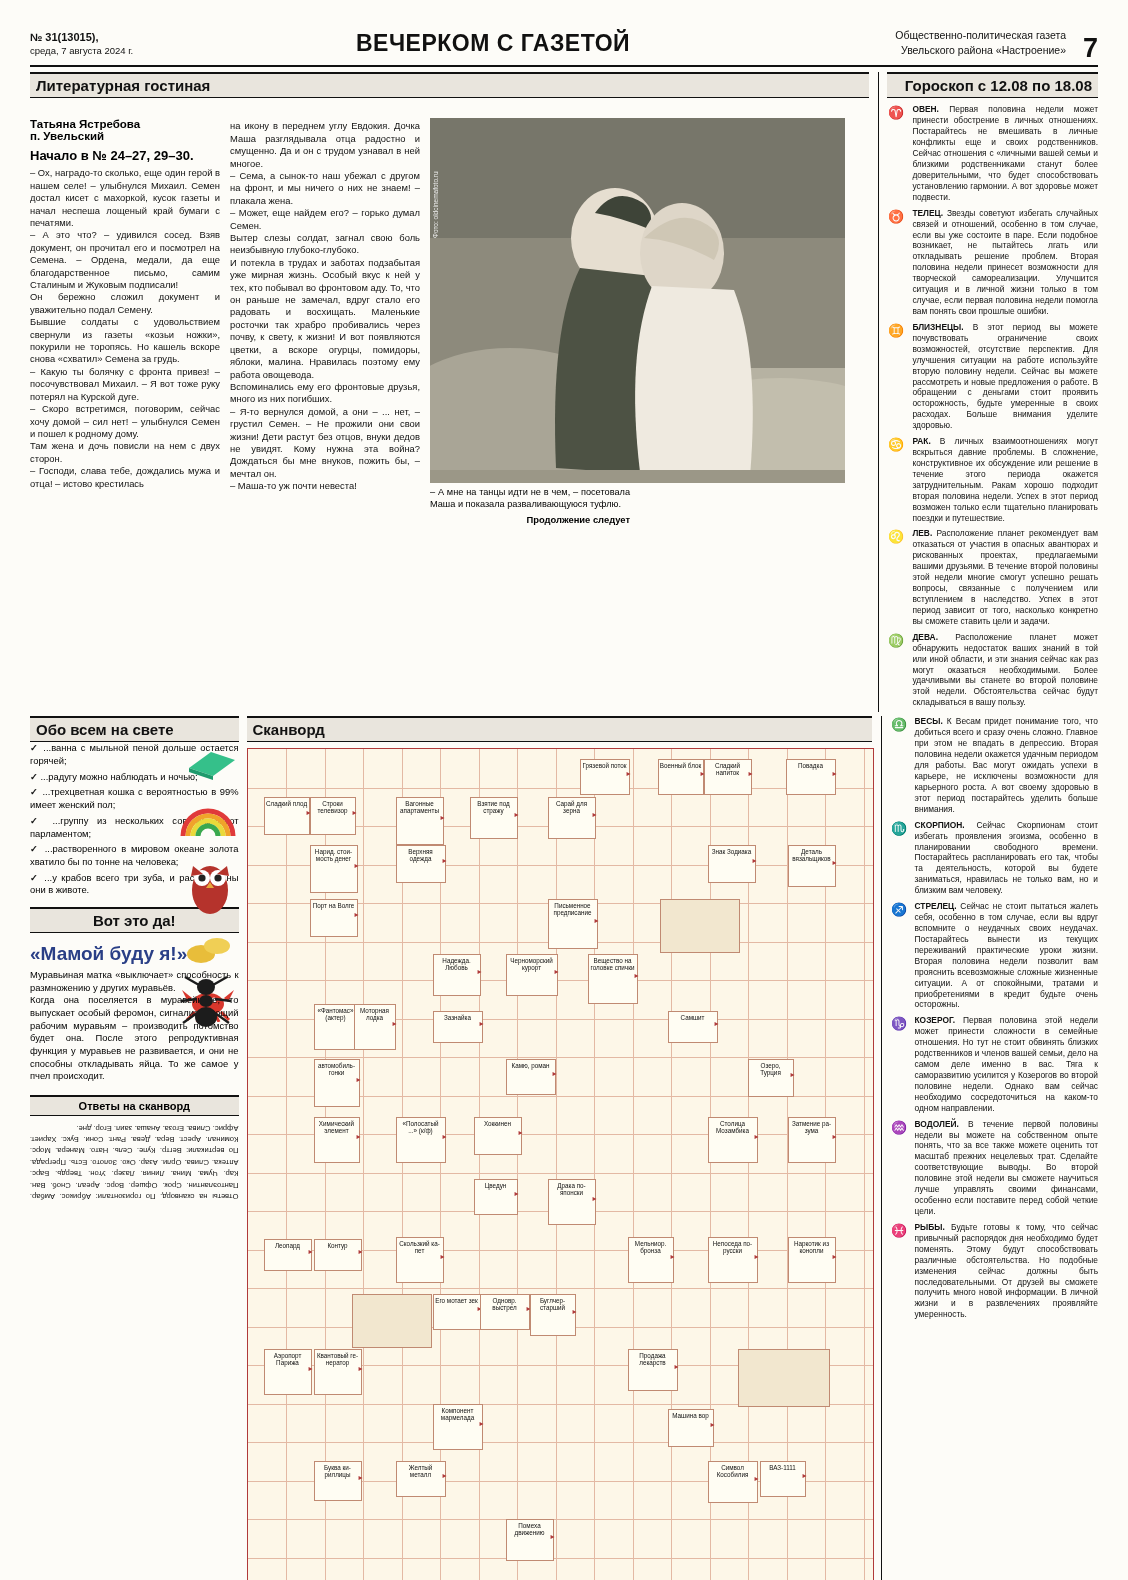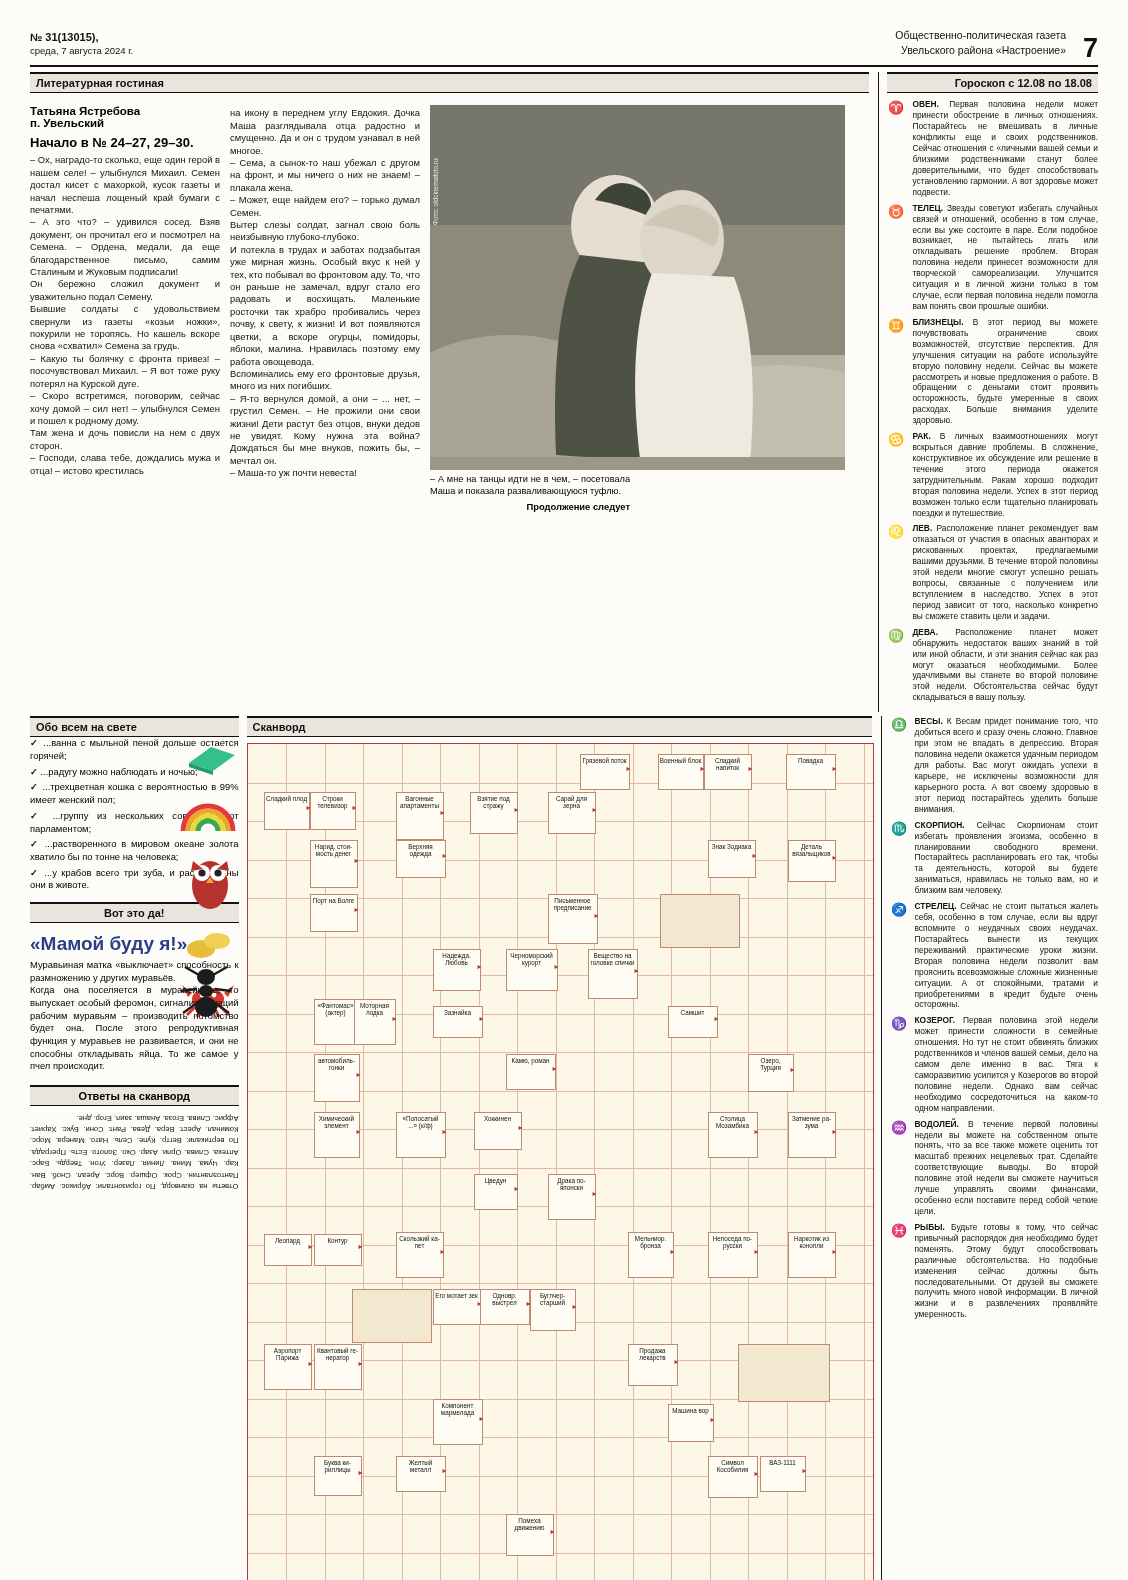--- a/index.html
+++ b/index.html
@@ -13,25 +13,25 @@
   .mh-left .issue{font-weight:bold;font-size:11px;}
   .mh-center{flex:1;text-align:center;}
   .mh-center .ttl{font-size:23px;font-weight:bold;letter-spacing:.5px;color:#111;}
   .mh-right{width:300px;text-align:right;font-size:10.5px;color:#111;line-height:1.4;position:relative;padding-right:32px;}
   .mh-right .pgnum{position:absolute;right:0;top:2px;font-size:27px;font-weight:bold;color:#111;}
   .rule{height:2px;background:#111;margin-top:2px;}
   .colA{width:212px;}
   .colMid{width:625px;margin-left:8px;}
   .colR{width:212px;margin-left:9px;border-left:1px solid #111;padding-left:8px;}
 
-  .sect-title{background:#e9e5dd;border-top:2px solid #111;border-bottom:1px solid #111;font-weight:bold;font-size:11px;padding:3px 6px;color:#111;}
+  .sect-title{background:#e9e5dd;border-top:2px solid #111;border-bottom:1px solid #111;font-weight:bold;font-size:15px;padding:3px 6px;color:#111;}
   .sect-title.right{text-align:right;}
 
   
-  .lit-wrap{display:flex;margin-top:8px;}
+  .lit-wrap{display:flex;margin-top:16px;}
   .lit-left{width:838px;}
   .headline{font-size:40px;font-weight:bold;color:#2a3f86;letter-spacing:-.5px;text-align:center;margin:12px 0 4px 0;line-height:1;}
   .quill{position:absolute;left:38px;top:128px;width:115px;height:60px;}
   .byline{font-weight:bold;font-size:11.5px;}
   .lead{font-weight:bold;font-size:13px;margin:6px 0 4px;}
   .body-txt{font-size:9.4px;line-height:1.32;text-align:justify;color:#111;hyphens:auto;}
   .lit-cols{display:flex;gap:10px;margin-top:4px;}
   .lit-c{width:190px;}
   .photo{width:415px;height:365px;position:relative;overflow:hidden;background:#6d6a5d;}
   .photo .credit{position:absolute;left:2px;top:120px;transform:rotate(-90deg);transform-origin:left top;font-size:6.5px;color:#eee;white-space:nowrap;}
@@ -64,20 +64,23 @@
 </head>
 <body>
 
 <div class="page">
  <div class="inner">
 
   <div class="masthead">
     <div class="mh-left">
       <div class="issue">№ 31(13015),</div>
       <div>среда, 7 августа 2024 г.</div>
+    </div>
+    <div class="mh-center">
+      <div class="ttl">ВЕЧЕРКОМ С ГАЗЕТОЙ</div>
     </div>
     <div class="mh-right">
       <div>Общественно-политическая газета</div>
       <div>Увельского района «Настроение»</div>
       <div class="pgnum">7</div>
     </div>
   </div>
   <div class="rule"></div>
 
   <div style="display:flex;margin-top:5px;">

